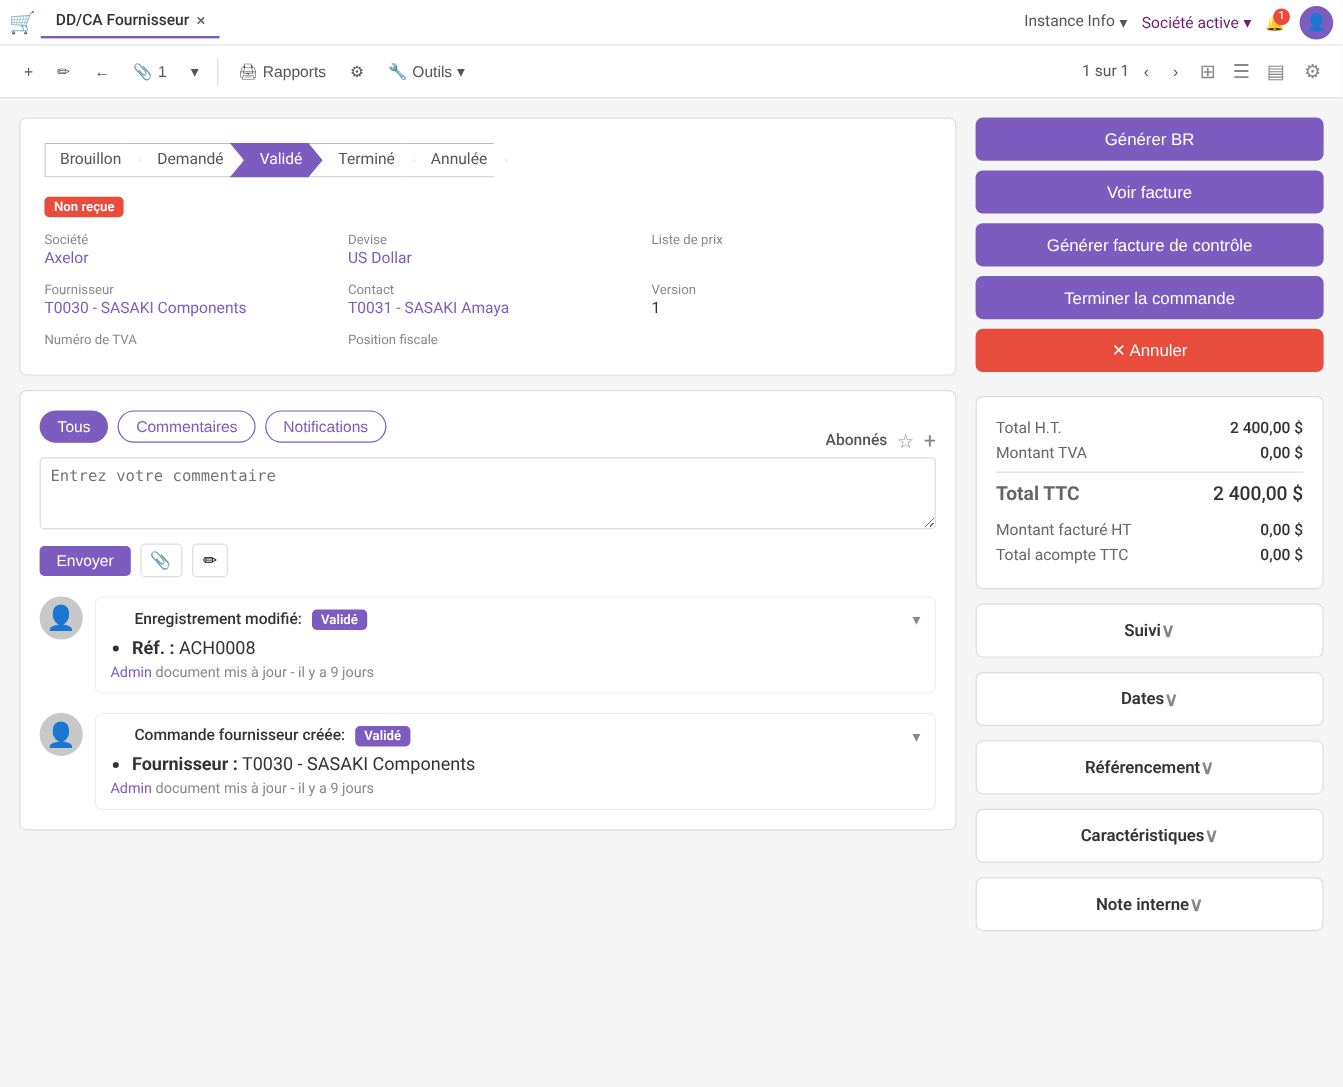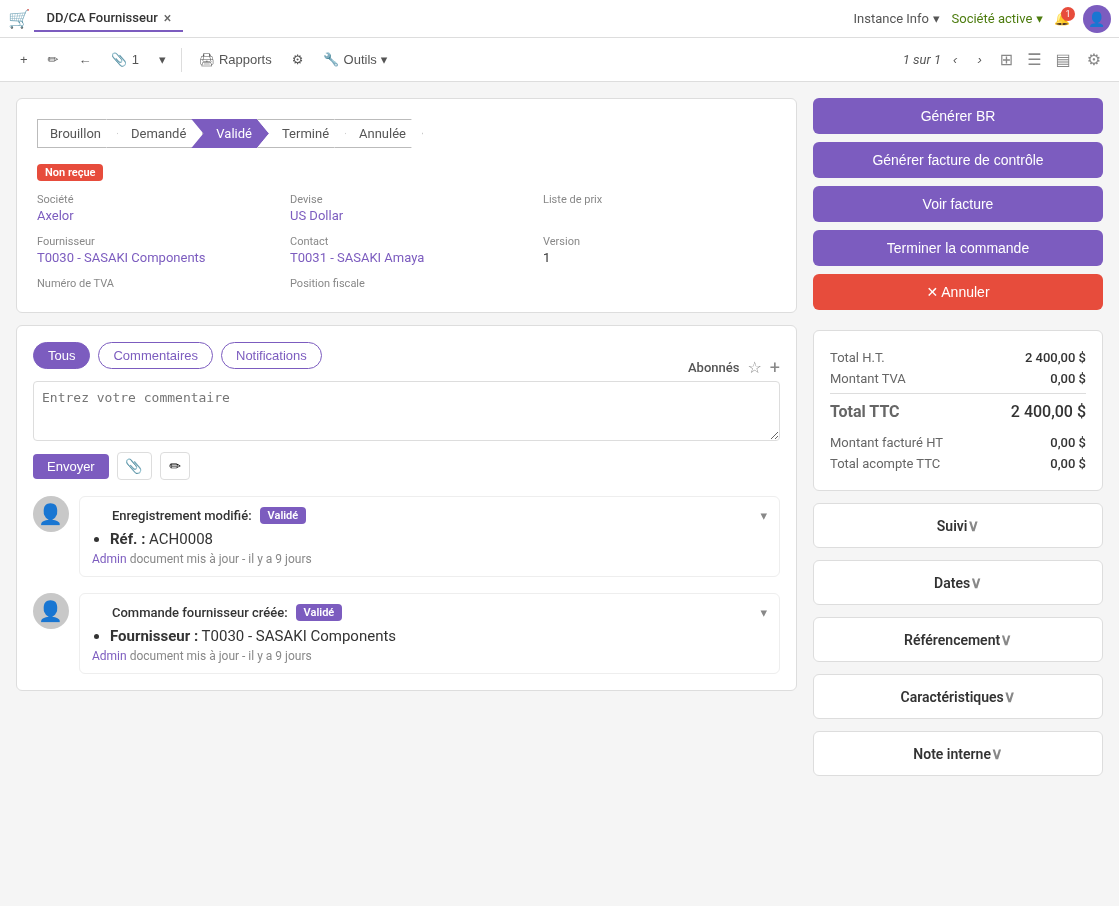--- a/index.html
+++ b/index.html
@@ -5,31 +5,31 @@
     * { box-sizing: border-box; margin: 0; padding: 0; }
     body { font-family: -apple-system, BlinkMacSystemFont, 'Segoe UI', Roboto, sans-serif; font-size: 13px; background: #f5f5f5; color: #333; }
 
     
     .topbar { display: flex; align-items: center; background: #fff; border-bottom: 1px solid #ddd; height: 38px; padding: 0 8px; gap: 4px; }
     .tab-item { display: flex; align-items: center; gap: 6px; padding: 4px 12px; background: #fff; border-bottom: 2px solid #7c5cbf; font-size: 13px; font-weight: 500; color: #333; }
     .tab-close { cursor: pointer; color: #666; font-size: 14px; }
     .tab-icon { color: #e74c3c; font-size: 18px; }
     .topbar-right { margin-left: auto; display: flex; align-items: center; gap: 12px; font-size: 13px; }
     .instance-info { display: flex; align-items: center; gap: 4px; color: #555; cursor: pointer; }
-    .societe-active { display: flex; align-items: flex-end; gap: 4px; color: #4d7c0f; cursor: pointer; }
+    .societe-active { display: flex; align-items: flex-end; gap: 4px; color: #701a75; cursor: pointer; }
     .notif-bell { position: relative; cursor: pointer; }
     .notif-badge { position: absolute; top: -4px; right: -4px; background: #e74c3c; color: #fff; border-radius: 50%; font-size: 9px; width: 14px; height: 14px; display: flex; align-items: center; justify-content: center; }
     .user-avatar { width: 28px; height: 28px; border-radius: 50%; background: #7c5cbf; color: #fff; display: flex; align-items: center; justify-content: center; font-size: 14px; cursor: pointer; }
 
     
     .toolbar { display: flex; align-items: center; background: #fff; border-bottom: 1px solid #ddd; height: 44px; padding: 0 12px; gap: 4px; }
     .toolbar-btn { display: flex; align-items: center; gap: 4px; padding: 4px 8px; border: none; background: none; cursor: pointer; color: #555; font-size: 13px; border-radius: 4px; }
     .toolbar-sep { width: 1px; height: 24px; background: #ddd; margin: 0 4px; }
     .pagination { margin-left: auto; display: flex; align-items: center; gap: 4px; color: #555; }
-    .pagination span { font-size: 13px; font-style: italic; }
+    .pagination span { font-size: 13px; }
     .view-btns { display: flex; gap: 2px; }
     .view-btn { padding: 4px 6px; border: none; background: none; cursor: pointer; color: #888; font-size: 16px; }
     .settings-btn { padding: 4px 6px; border: none; background: none; cursor: pointer; color: #888; font-size: 16px; }
 
     
     .main { display: flex; gap: 0; padding: 16px; gap: 16px; min-height: calc(100vh - 82px); }
     .content { flex: 1; min-width: 0; }
     .sidebar { width: 290px; flex-shrink: 0; display: flex; flex-direction: column; gap: 12px; }
 
     
@@ -304,22 +304,22 @@
           </div>
         </div>
       </div>
     </div>
   </div>
 
   <div class="sidebar">
 
     <div>
       <button class="btn-primary">Générer BR</button>
+      <button class="btn-primary">Voir facture</button>
       <button class="btn-primary">Générer facture de contrôle</button>
-      <button class="btn-primary">Voir facture</button>
       <button class="btn-primary">Terminer la commande</button>
       <button class="btn-danger">✕ Annuler</button>
     </div>
 
     <div class="totals-card">
       <div class="totals-row">
         <span class="totals-label">Total H.T.</span>
         <span class="totals-value">2 400,00 $</span>
       </div>
       <div class="totals-row">

